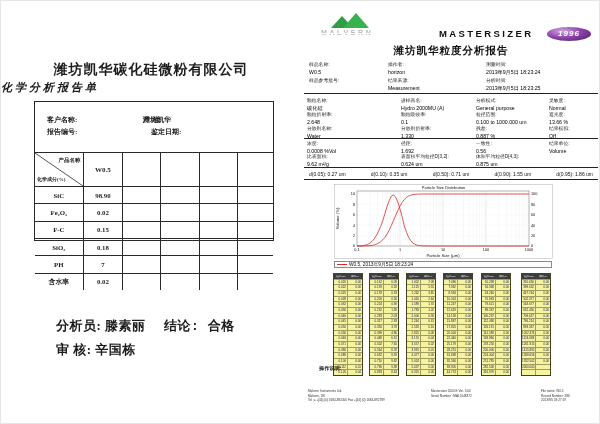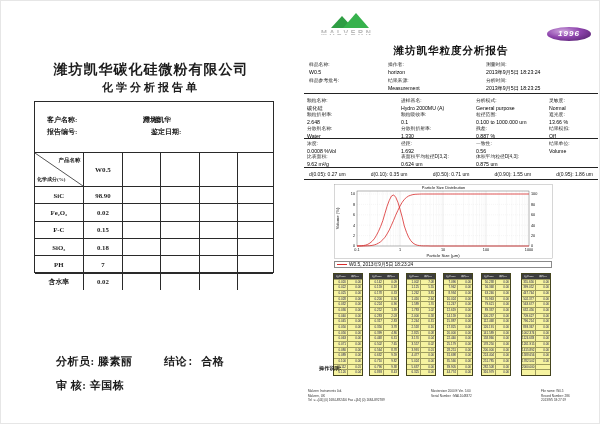--- a/index.html
+++ b/index.html
@@ -5,23 +5,23 @@
   html,body{margin:0;padding:0;}
   body{width:600px;height:424px;background:#ffffff;position:relative;overflow:hidden;
        font-family:"Liberation Sans",sans-serif;color:#111;}
   .sheet{position:absolute;inset:0;border:1px solid #e6e6e6;background:#fff;}
 
   
   .left-page{position:absolute;left:0;top:0;width:300px;height:424px;
              font-family:"Liberation Serif",serif;color:#1c1c1c;}
   .company{position:absolute;top:60px;left:0;width:100%;text-align:center;
            font-size:14px;font-weight:bold;letter-spacing:1px;}
-  .subtitle{position:absolute;top:79px;left:0;width:100%;text-align:center;
-            font-size:11px;font-weight:bold;letter-spacing:3px;}
-  .chem-table{position:absolute;left:33px;top:100px;width:240px;height:172px;
+  .subtitle{position:absolute;top:79px;left:0;width:100%;text-align:left;
+            font-size:11px;font-weight:bold;letter-spacing:3px;font-style:italic;}
+  .chem-table{position:absolute;left:33px;top:100px;width:240px;height:140px;
               border:1px solid #2a2a2a;box-sizing:border-box;}
   .info-area{position:absolute;left:0;top:0;width:100%;height:50px;
              font-size:7px;font-weight:bold;}
   .info-area span{position:absolute;white-space:nowrap;}
   .lbl-customer{left:12px;top:13px;} .lbl-origin{left:108px;top:13px;}
   .lbl-reportno{left:12px;top:25px;} .lbl-date{left:116px;top:25px;}
   .chem-head{position:absolute;top:50px;left:0;right:0;height:34px;display:flex;
              border-top:1px solid #2a2a2a;box-sizing:border-box;}
   .chem-head .hcell{border-right:1px solid #2a2a2a;box-sizing:border-box;
              display:flex;align-items:center;justify-content:center;
@@ -29,21 +29,21 @@
   .diag-cell{position:relative;}
   .diag-cell svg{position:absolute;left:0;top:0;}
   .corner-top{position:absolute;top:4px;right:2px;font-size:5.5px;font-weight:bold;}
   .corner-bottom{position:absolute;bottom:4px;left:2px;font-size:5px;font-weight:bold;}
   .w0{width:49px;} .w1{width:40px;} .w2{width:38px;} .w3{width:39px;} .w4{width:39px;}
   .w5{width:35px;border-right:none !important;}
   #chem-rows{position:absolute;top:84px;left:0;right:0;}
   .chem-row{display:flex;height:17.33px;border-top:1px solid #2a2a2a;box-sizing:border-box;}
   .chem-row div{border-right:1px solid #2a2a2a;box-sizing:border-box;display:flex;
                 align-items:center;justify-content:center;font-size:6.8px;font-weight:bold;}
-  .sig{position:absolute;font-size:11px;font-weight:bold;letter-spacing:.5px;white-space:nowrap;margin-top:37px;}
+  .sig{position:absolute;font-size:13px;font-weight:bold;letter-spacing:.5px;white-space:nowrap;}
   .sig1{left:55px;top:316px;} .sigc{left:163px;top:316px;font-family:Liberation Mono, monospace;} .sig2{left:55px;top:340px;}
 
   
   .right-page{position:absolute;left:300px;top:0;width:300px;height:424px;color:#111;}
   .malvern{position:absolute;left:20px;top:12px;width:72px;height:28px;}
   .mountains{position:absolute;left:10px;top:0;}
   .malvern-word{position:absolute;left:0;top:16px;font-size:7px;font-weight:bold;
                 letter-spacing:2.6px;color:#b9b9b9;}
   .mline{position:absolute;left:-2px;width:76px;height:1px;background:#fff;}
   .mastersizer{position:absolute;left:138px;top:27px;font-size:9.5px;font-weight:bold;
@@ -179,20 +179,21 @@
   <section class="right-page">
     <div class="malvern">
       <svg class="mountains" width="38" height="15">
         <polygon points="0,15 11,3 22,15" fill="#2f9e44"></polygon>
         <polygon points="12,15 25,0 38,15" fill="#37b24d"></polygon>
       </svg>
       <div class="malvern-word">MALVERN</div>
       <div class="mline" style="top:19.5px"></div>
       <div class="mline" style="top:22px"></div>
     </div>
+    <div class="mastersizer">MASTERSIZER</div>
     <div class="badge2000">1996</div>
     <div class="r-title">潍坊凯华粒度分析报告</div>
 
     <div id="fields-grid">
         <div class="pcell">
           <div class="plab">样品名称:</div>
           <div class="pval">W0.5</div>
         </div>
         <div class="pcell">
           <div class="plab">操作者:</div>

